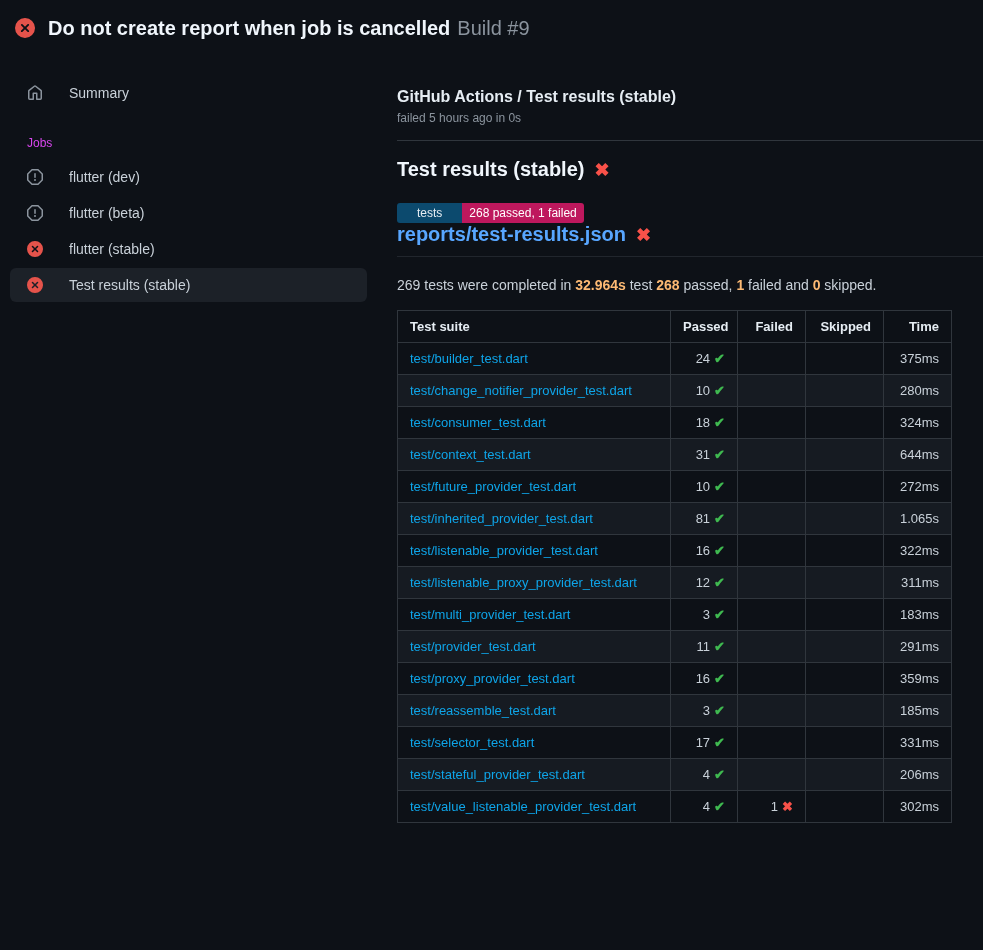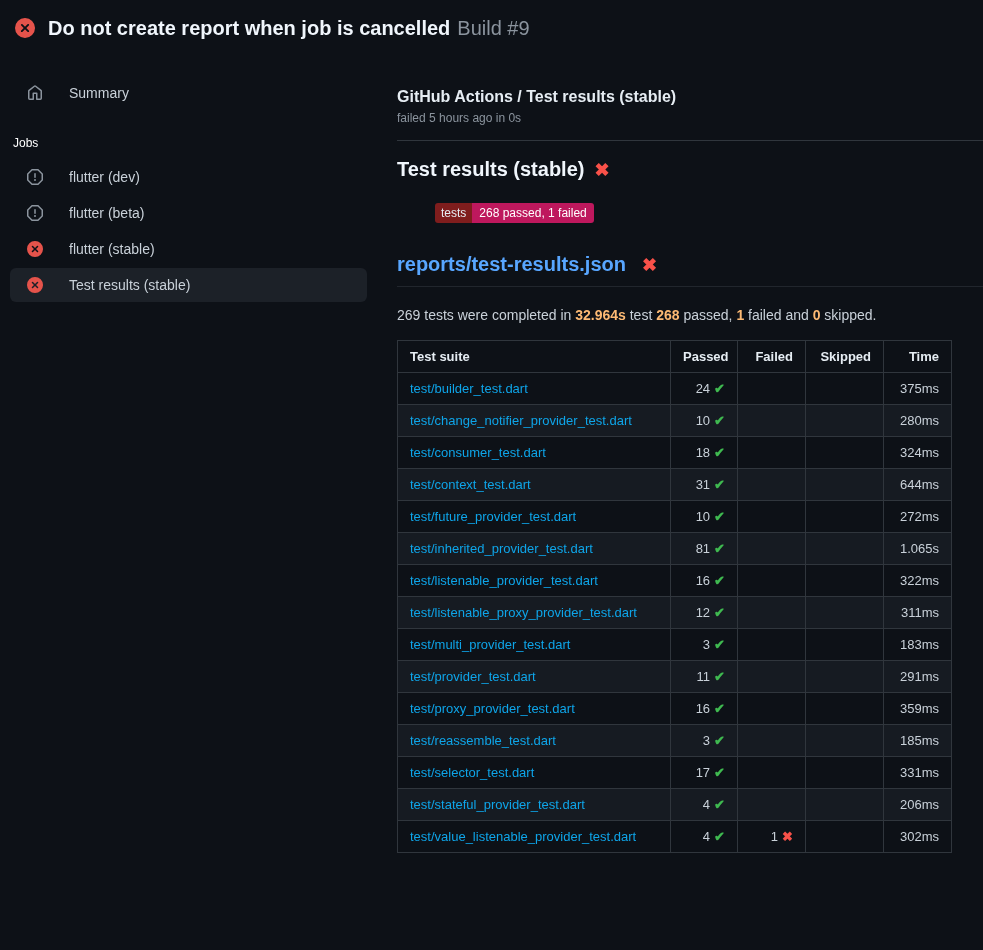--- a/index.html
+++ b/index.html
@@ -14,36 +14,36 @@
   .icon { display:inline-flex; align-items:center; justify-content:center; flex-shrink:0; }
 
   
   .layout { display:flex; align-items:flex-start; }
 
   
   .sidebar { width:397px; flex-shrink:0; padding:20px 30px 0 10px; }
   .side-item { display:flex; align-items:center; gap:26px; padding:9px 17px; border-radius:6px;
                font-size:14px; color:#c9d1d9; cursor:pointer; }
   .side-item.selected { background:#1c2128; }
-  .jobs-label { font-size:12px; color:#ffffff; margin:26px 0 10px 3px; }
+  .jobs-label { font-size:12px; color:#d946ef; margin:26px 0 10px 17px; }
   .jobs .side-item { margin-bottom:2px; }
 
   
   .main { flex:1; padding-top:32px; min-width:0; }
   .crumb { font-size:16px; font-weight:700; color:#e6edf3; }
   .status-line { font-size:12px; color:#8b949e; margin-top:5px; }
   .divider { border:0; border-top:1px solid #30363d; margin:15px 0 0 0; }
   .section-title { margin-top:17px; font-size:20px; font-weight:700; color:#f0f6fc;
                    display:flex; align-items:center; gap:10px; }
   .cross-lg { color:#f85149; font-size:18px; font-weight:700; line-height:1; }
   .badge { margin-top:22px; display:inline-flex; font-size:12px; line-height:1; }
-  .badge-label { background:#7f1d1d; color:#e6edf3; padding:4px 6px; border-radius:3px 0 0 3px;margin-left:38px; }
+  .badge-label { background:#0c4a6e; color:#e6edf3; padding:4px 20px; border-radius:3px 0 0 3px; }
   .badge-value { background:#be185d; color:#ffffff; padding:4px 7px; border-radius:0 3px 3px 0; }
-  .report-title { margin-top:30px; padding-bottom:10px; border-bottom:1px solid #21262d;
-                  font-size:20px; font-weight:700; display:flex; align-items:center; gap:16px; }
+  .report-title { padding-bottom:10px; border-bottom:1px solid #21262d;
+                  font-size:20px; font-weight:700; display:flex; align-items:center; gap:10px; }
   .report-title a { color:#58a6ff; text-decoration:none; cursor:pointer; }
   .summary-line { margin-top:20px; font-size:14px; color:#c9d1d9; }
   .summary-line strong { color:#fdba74; font-weight:700; }
 
   
   table { margin-top:17px; border-collapse:collapse; table-layout:fixed; width:554px;
           font-size:13px; color:#c9d1d9; }
   th, td { border:1px solid #30363d; padding:8px 12px; overflow:hidden; white-space:nowrap; }
   thead th { font-weight:700; color:#e6edf3; text-align:right; }
   thead th.suite-h { text-align:left; }

